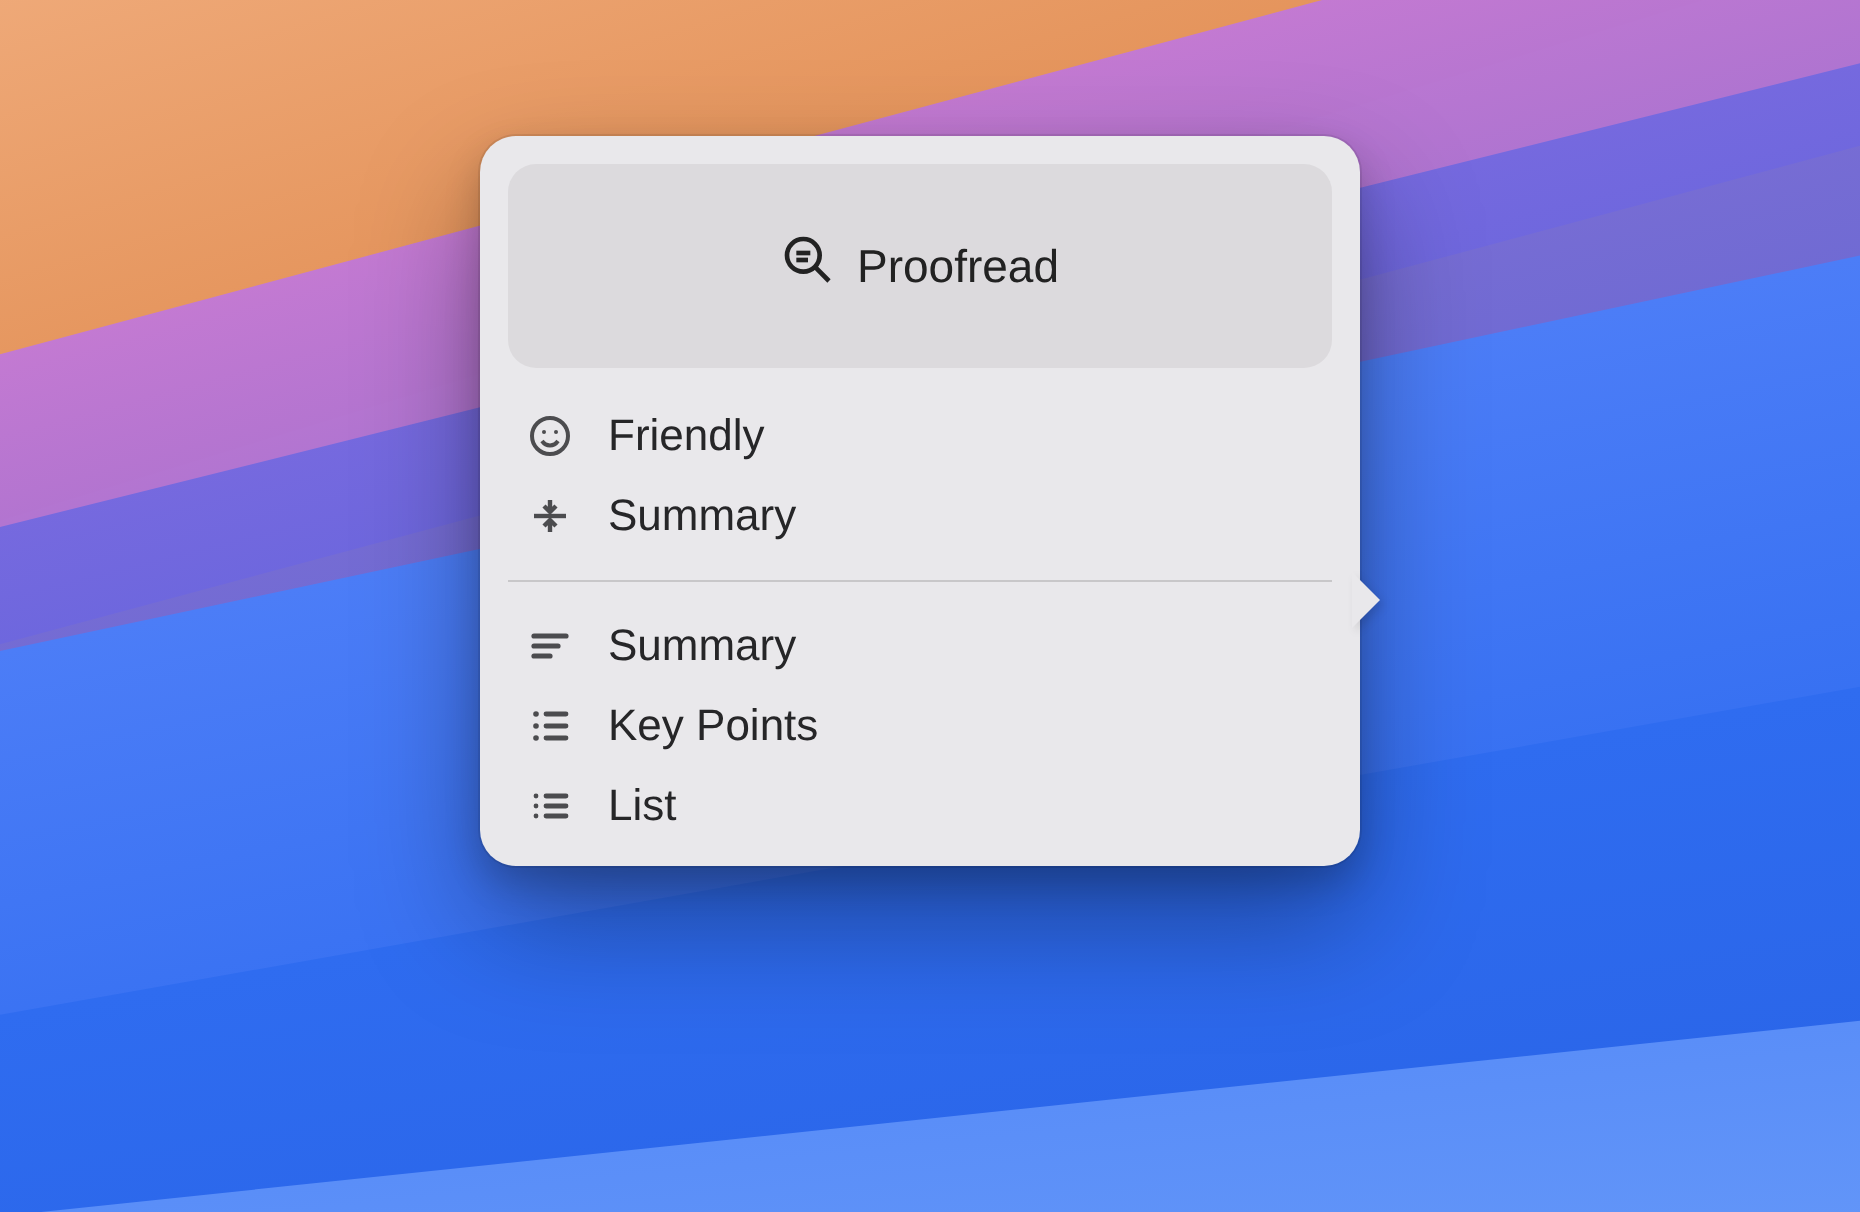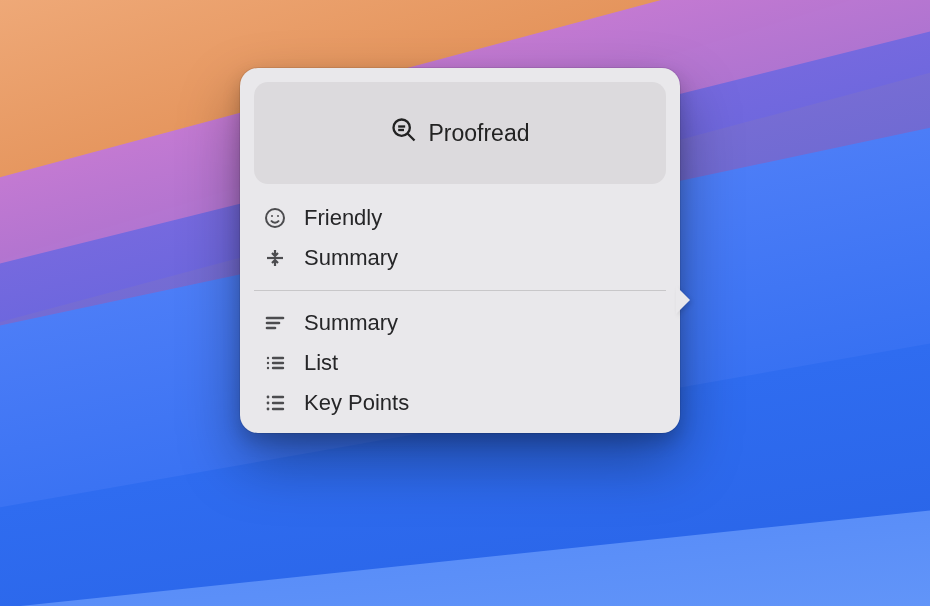--- a/index.html
+++ b/index.html
@@ -185,40 +185,40 @@
           <line x1="4" y1="12" x2="16" y2="12"></line>
           <line x1="4" y1="17" x2="12" y2="17"></line>
         </svg>
       </span>
       <span>Summary</span>
     </div>
 
     <div class="row">
       <span class="ic">
         <svg viewBox="0 0 24 24" stroke="#4c4c4f" stroke-width="2.4" stroke-linecap="round">
+          <circle cx="5" cy="6" r="1.4" fill="#4c4c4f" stroke="none"></circle>
+          <circle cx="5" cy="12" r="1.4" fill="#4c4c4f" stroke="none"></circle>
+          <circle cx="5" cy="18" r="1.4" fill="#4c4c4f" stroke="none"></circle>
+          <line x1="10" y1="6" x2="20" y2="6"></line>
+          <line x1="10" y1="12" x2="20" y2="12"></line>
+          <line x1="10" y1="18" x2="20" y2="18"></line>
+        </svg>
+      </span>
+      <span>Key Points</span>
+    </div>
+
+    <div class="row">
+      <span class="ic">
+        <svg viewBox="0 0 24 24" stroke="#4c4c4f" stroke-width="2.4" stroke-linecap="round">
           <circle cx="5" cy="7" r="1.2" fill="#4c4c4f" stroke="none"></circle>
           <circle cx="5" cy="12" r="1.2" fill="#4c4c4f" stroke="none"></circle>
           <circle cx="5" cy="17" r="1.2" fill="#4c4c4f" stroke="none"></circle>
           <line x1="10" y1="7" x2="20" y2="7"></line>
           <line x1="10" y1="12" x2="20" y2="12"></line>
           <line x1="10" y1="17" x2="20" y2="17"></line>
         </svg>
       </span>
       <span>List</span>
     </div>
 
-    <div class="row">
-      <span class="ic">
-        <svg viewBox="0 0 24 24" stroke="#4c4c4f" stroke-width="2.4" stroke-linecap="round">
-          <circle cx="5" cy="6" r="1.4" fill="#4c4c4f" stroke="none"></circle>
-          <circle cx="5" cy="12" r="1.4" fill="#4c4c4f" stroke="none"></circle>
-          <circle cx="5" cy="18" r="1.4" fill="#4c4c4f" stroke="none"></circle>
-          <line x1="10" y1="6" x2="20" y2="6"></line>
-          <line x1="10" y1="12" x2="20" y2="12"></line>
-          <line x1="10" y1="18" x2="20" y2="18"></line>
-        </svg>
-      </span>
-      <span>Key Points</span>
-    </div>
-
   </div>
 
 </div>
 
 </body></html>

